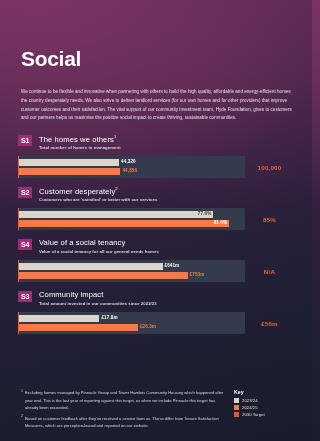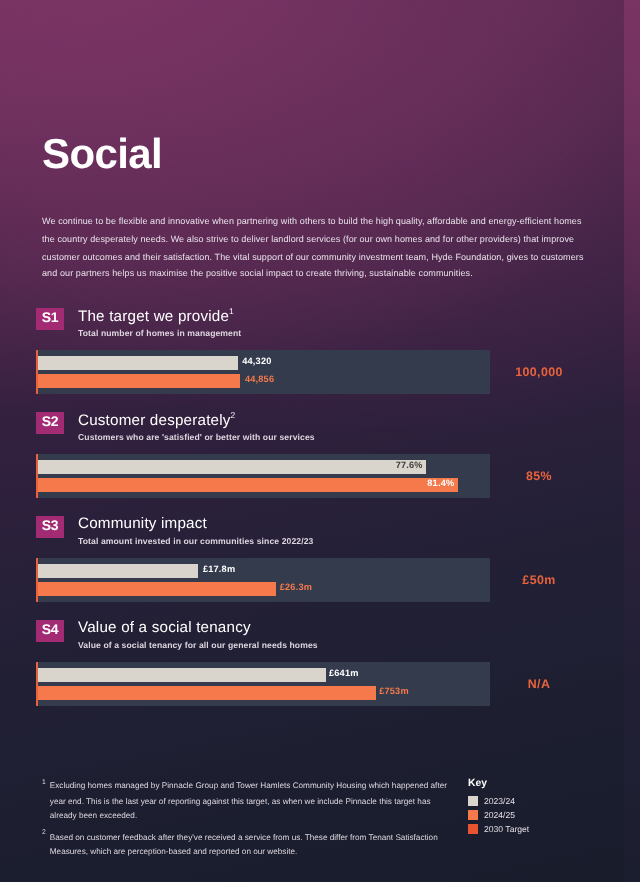--- a/index.html
+++ b/index.html
@@ -7,21 +7,21 @@
   body {
     font-family: "Liberation Sans", sans-serif;
     background:
       radial-gradient(ellipse 520px 380px at 14% -6%, #7d3566 0%, rgba(125,53,102,0) 62%),
       radial-gradient(ellipse 420px 300px at 62% 2%, #5c2b54 0%, rgba(92,43,84,0) 70%),
       linear-gradient(168deg, #6d2f5c 0%, #4a2449 20%, #33203f 42%, #242037 62%, #1d1f31 80%, #181c2b 100%);
     color:#fff;
     overflow:hidden;
     position:relative;
   }
-  .page { position:absolute; inset:0; padding:0 14px;margin-top:19px; }
+  .page { position:absolute; inset:0; padding:0 14px; }
 
   .title {
     position:absolute; left:21px; top:47px;
     font-size:21px; font-weight:bold; letter-spacing:-0.3px; color:#ffffff;
   }
 
   .intro {
     position:absolute; left:21px; top:88px; width:272px;
     font-size:4.5px; line-height:1.95; color:#e9e2ea; font-weight:normal;
     letter-spacing:0.05px;
@@ -82,21 +82,21 @@
 
   <div class="title">Social</div>
 
   <div class="intro">We continue to be flexible and innovative when partnering with others to build the high quality, affordable and energy-efficient homes the country desperately needs. We also strive to deliver landlord services (for our own homes and for other providers) that improve customer outcomes and their satisfaction. The vital support of our community investment team, Hyde Foundation, gives to customers and our partners helps us maximise the positive social impact to create thriving, sustainable communities.</div>
 
   <div class="sections">
       <div class="section">
         <div class="sec-head">
           <div class="badge" style="background: rgb(163, 43, 116);">S1</div>
           <div class="sec-titles">
-            <div class="sec-title"><span>The target we provide</span><sup>1</sup></div>
+            <div class="sec-title"><span>The homes we others</span><sup>1</sup></div>
             <div class="sec-sub">Total number of homes in management</div>
           </div>
         </div>
         <div class="chart-row">
           <div class="track" style="background: rgb(52, 59, 77); border-left-color: rgb(232, 99, 60);">
             <div class="bar-wrap">
               <div class="bar prev" style="width: 44.3%; background: rgb(217, 213, 204);"></div>
               <div class="bar-label outside" style="left: 44.3%; margin-left: 2px; color: rgb(255, 255, 255);">44,320</div>
             </div>
             <div class="bar-wrap">
@@ -124,60 +124,60 @@
             <div class="bar-wrap">
               <div class="bar curr" style="width: 93%; background: rgb(245, 121, 74);"></div>
               <div class="bar-label inside" style="right: 7%; margin-right: 2px; color: rgb(255, 255, 255);">81.4%</div>
             </div>
           </div>
           <div class="target" style="color: rgb(232, 99, 60);">85%</div>
         </div>
       </div>
       <div class="section">
         <div class="sec-head">
+          <div class="badge" style="background: rgb(163, 43, 116);">S4</div>
+          <div class="sec-titles">
+            <div class="sec-title"><span>Value of a social tenancy</span></div>
+            <div class="sec-sub">Value of a social tenancy for all our general needs homes</div>
+          </div>
+        </div>
+        <div class="chart-row">
+          <div class="track" style="background: rgb(52, 59, 77); border-left-color: rgb(232, 99, 60);">
+            <div class="bar-wrap">
+              <div class="bar prev" style="width: 63.5%; background: rgb(217, 213, 204);"></div>
+              <div class="bar-label outside" style="left: 63.5%; margin-left: 2px; color: rgb(255, 255, 255);">£641m</div>
+            </div>
+            <div class="bar-wrap">
+              <div class="bar curr" style="width: 74.6%; background: rgb(245, 121, 74);"></div>
+              <div class="bar-label outside" style="left: 74.6%; margin-left: 2px; color: rgb(245, 121, 74);">£753m</div>
+            </div>
+          </div>
+          <div class="target" style="color: rgb(232, 99, 60);">N/A</div>
+        </div>
+      </div>
+      <div class="section">
+        <div class="sec-head">
           <div class="badge" style="background: rgb(163, 43, 116);">S3</div>
           <div class="sec-titles">
             <div class="sec-title"><span>Community impact</span></div>
             <div class="sec-sub">Total amount invested in our communities since 2022/23</div>
           </div>
         </div>
         <div class="chart-row">
           <div class="track" style="background: rgb(52, 59, 77); border-left-color: rgb(232, 99, 60);">
             <div class="bar-wrap">
               <div class="bar prev" style="width: 35.6%; background: rgb(217, 213, 204);"></div>
               <div class="bar-label outside" style="left: 35.6%; margin-left: 2px; color: rgb(255, 255, 255);">£17.8m</div>
             </div>
             <div class="bar-wrap">
               <div class="bar curr" style="width: 52.6%; background: rgb(245, 121, 74);"></div>
               <div class="bar-label outside" style="left: 52.6%; margin-left: 2px; color: rgb(245, 121, 74);">£26.3m</div>
             </div>
           </div>
           <div class="target" style="color: rgb(232, 99, 60);">£50m</div>
-        </div>
-      </div>
-      <div class="section">
-        <div class="sec-head">
-          <div class="badge" style="background: rgb(163, 43, 116);">S4</div>
-          <div class="sec-titles">
-            <div class="sec-title"><span>Value of a social tenancy</span></div>
-            <div class="sec-sub">Value of a social tenancy for all our general needs homes</div>
-          </div>
-        </div>
-        <div class="chart-row">
-          <div class="track" style="background: rgb(52, 59, 77); border-left-color: rgb(232, 99, 60);">
-            <div class="bar-wrap">
-              <div class="bar prev" style="width: 63.5%; background: rgb(217, 213, 204);"></div>
-              <div class="bar-label outside" style="left: 63.5%; margin-left: 2px; color: rgb(255, 255, 255);">£641m</div>
-            </div>
-            <div class="bar-wrap">
-              <div class="bar curr" style="width: 74.6%; background: rgb(245, 121, 74);"></div>
-              <div class="bar-label outside" style="left: 74.6%; margin-left: 2px; color: rgb(245, 121, 74);">£753m</div>
-            </div>
-          </div>
-          <div class="target" style="color: rgb(232, 99, 60);">N/A</div>
         </div>
       </div>
     </div>
 
   <div class="footer">
     <div class="notes">
         <div class="note">
           <sup>1</sup>
           <span class="txt">Excluding homes managed by Pinnacle Group and Tower Hamlets Community Housing which happened after year end. This is the last year of reporting against this target, as when we include Pinnacle this target has already been exceeded.</span>
         </div>

